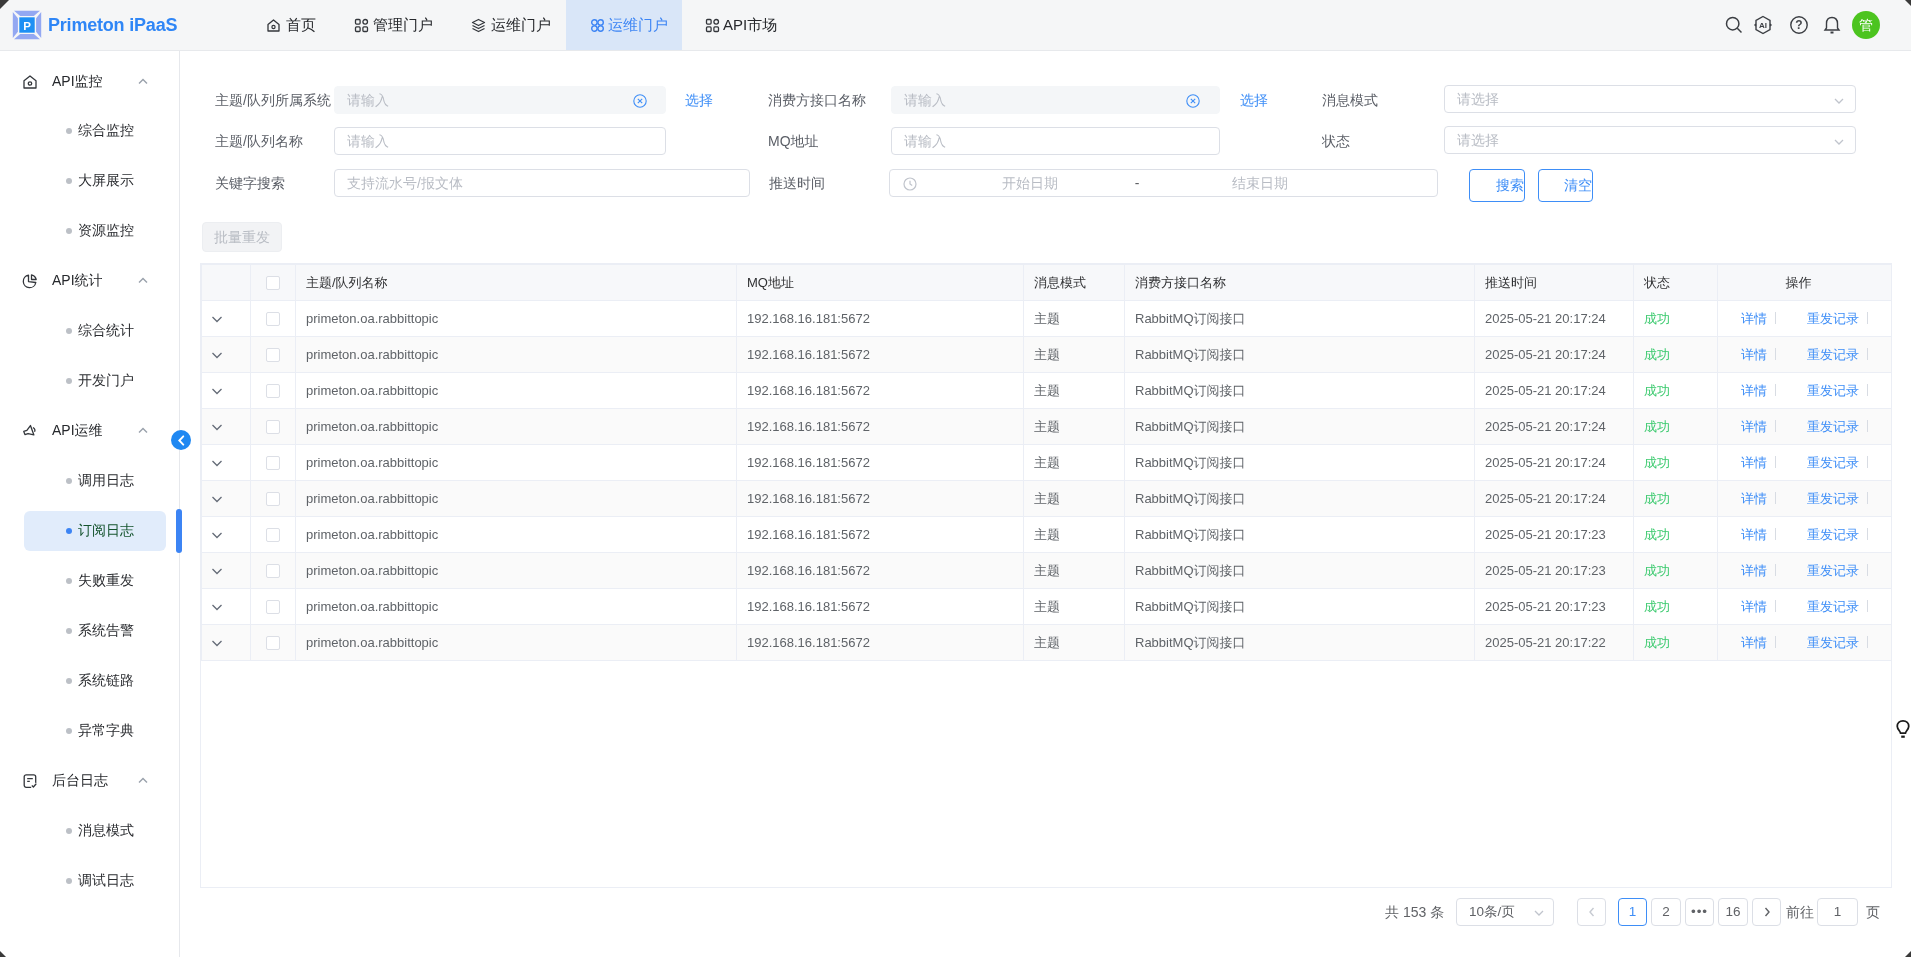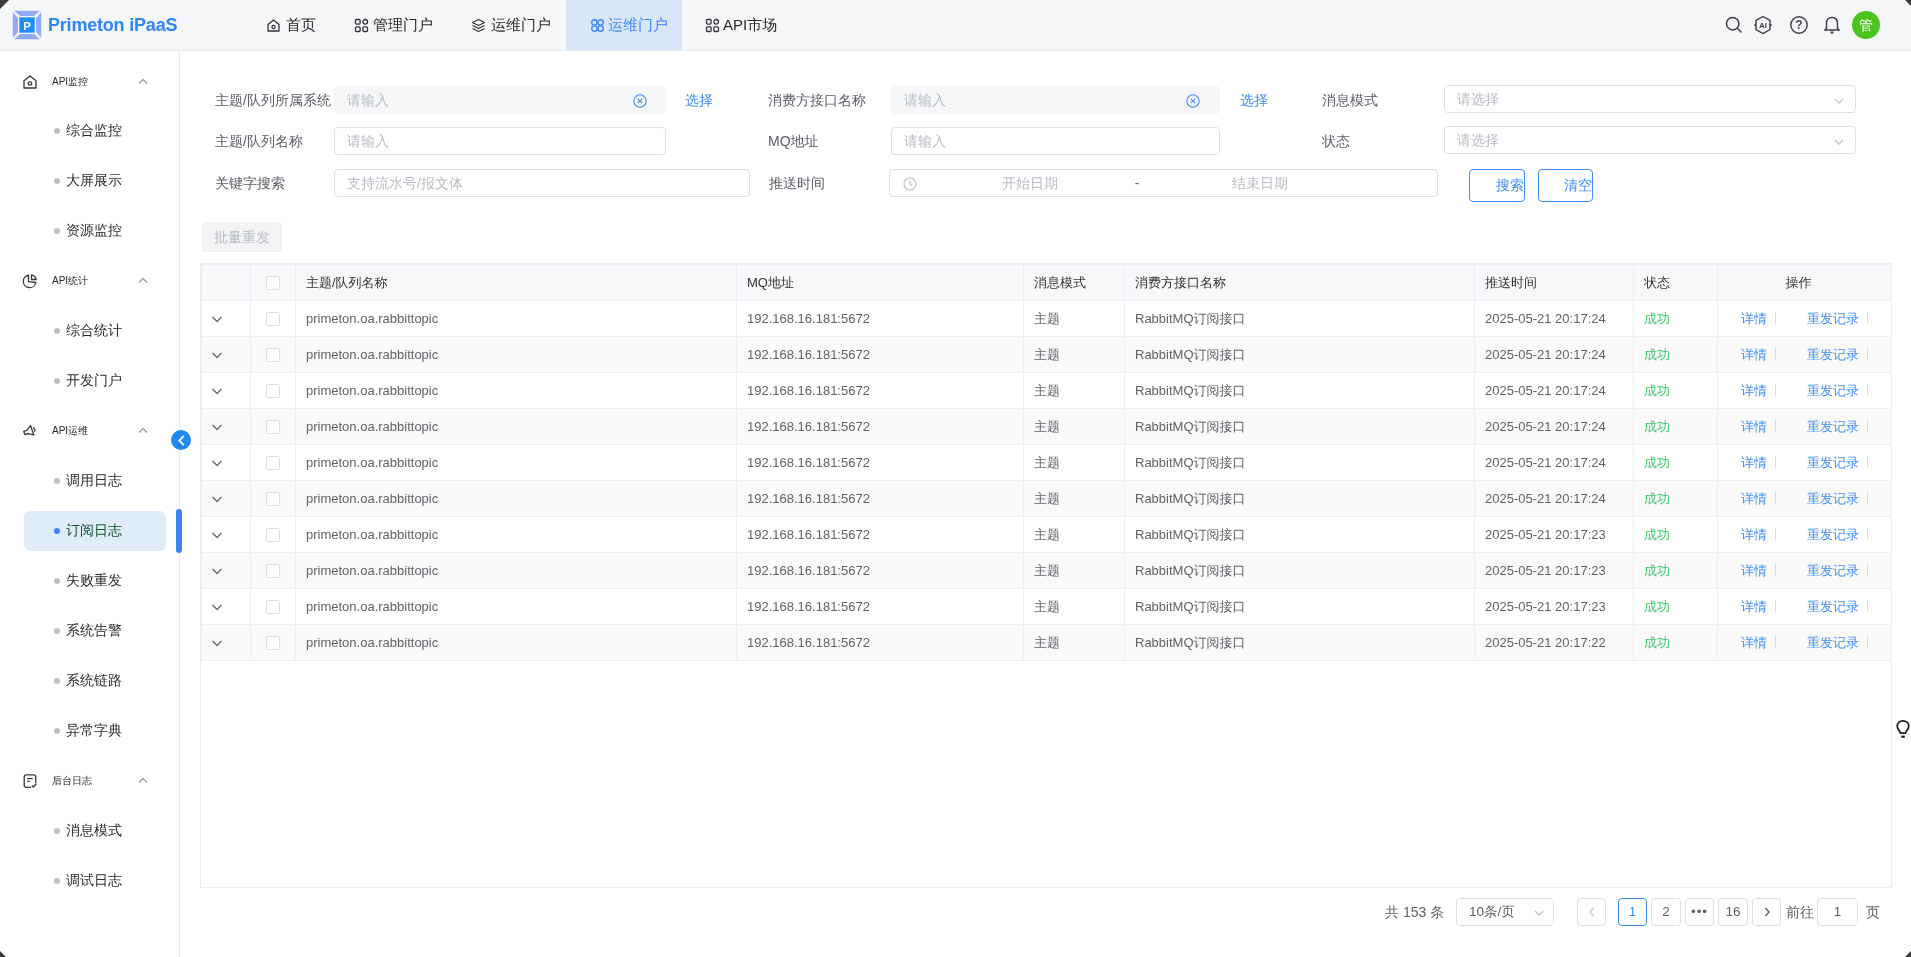--- a/index.html
+++ b/index.html
@@ -8,23 +8,23 @@
 
 .topbar { position:absolute; left:0; top:0; width:1911px; height:51px; background:#f5f6f7; border-bottom:1px solid #e7e9ec; }
 .logo-txt { position:absolute; left:48px; top:0; line-height:50px; font-size:18px; font-weight:bold; color:#2f86f6; letter-spacing:-0.2px; }
 .nav-it { position:absolute; top:0; height:50px; display:flex; align-items:center; gap:7px; font-size:15px; color:#26282c; }
 .nav-act { position:absolute; left:566px; top:0; width:116px; height:50px; background:#d9e6f8; }
 .tico { position:absolute; top:0; height:50px; display:flex; align-items:center; }
 
 .sidebar { position:absolute; left:0; top:51px; width:180px; height:906px; background:#fff; border-right:1px solid #e6e8ec; }
 .g-it { position:absolute; left:0; width:180px; height:40px; }
 .g-ico { position:absolute; left:22px; top:50%; transform:translateY(-50%); }
-.g-txt { position:absolute; left:52px; top:50%; transform:translateY(-50%); font-size:10px; color:#26282c; }
+.g-txt { position:absolute; left:52px; top:50%; transform:translateY(-50%); font-size:14px; color:#26282c; }
 .g-arr { position:absolute; left:137px; top:50%; transform:translateY(-50%); }
-.s-it { position:absolute; left:4px; width:180px; height:40px;padding-left:33px; }
+.s-it { position:absolute; left:16px; width:180px; height:40px;padding-left:33px; }
 .s-dot { position:absolute; left:50px; top:50%; transform:translateY(-50%); width:6px; height:6px; border-radius:50%; background:#bcc0c6; }
 .s-txt { position:absolute; left:62px; top:50%; transform:translateY(-50%); font-size:14px; color:#2a2c30; }
 .s-act-bg { position:absolute; left:24px; top:511px; width:142px; height:40px; background:#e1ecfb; border-radius:6px; }
 .s-bar { position:absolute; left:176px; top:509px; width:6px; height:44px; background:#3c84f4; border-radius:3px; z-index:6; }
 .collapse { position:absolute; left:171px; top:430px; width:20px; height:20px; border-radius:50%; background:#1f88f2; z-index:7; display:flex; align-items:center; justify-content:center; }
 
 .flabel { position:absolute; font-size:14px; color:#5a5e66; height:28px; line-height:28px;text-align:right; }
 .finput { position:absolute; height:28px; border:1px solid #dcdfe6; border-radius:4px; background:#fff; font-size:14px; color:#b8bcc4; line-height:26px; padding-left:12px; }
 .fgray { background:#f4f6f8; border-color:#f4f6f8; }
 .fsel-arr { position:absolute; right:10px; top:9px; }

